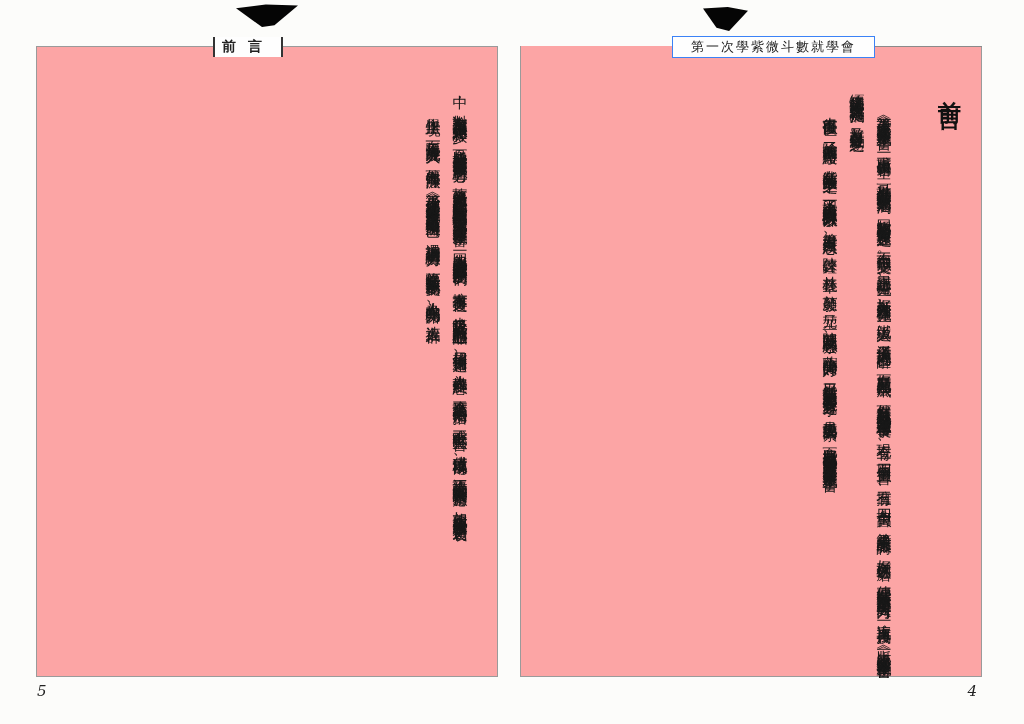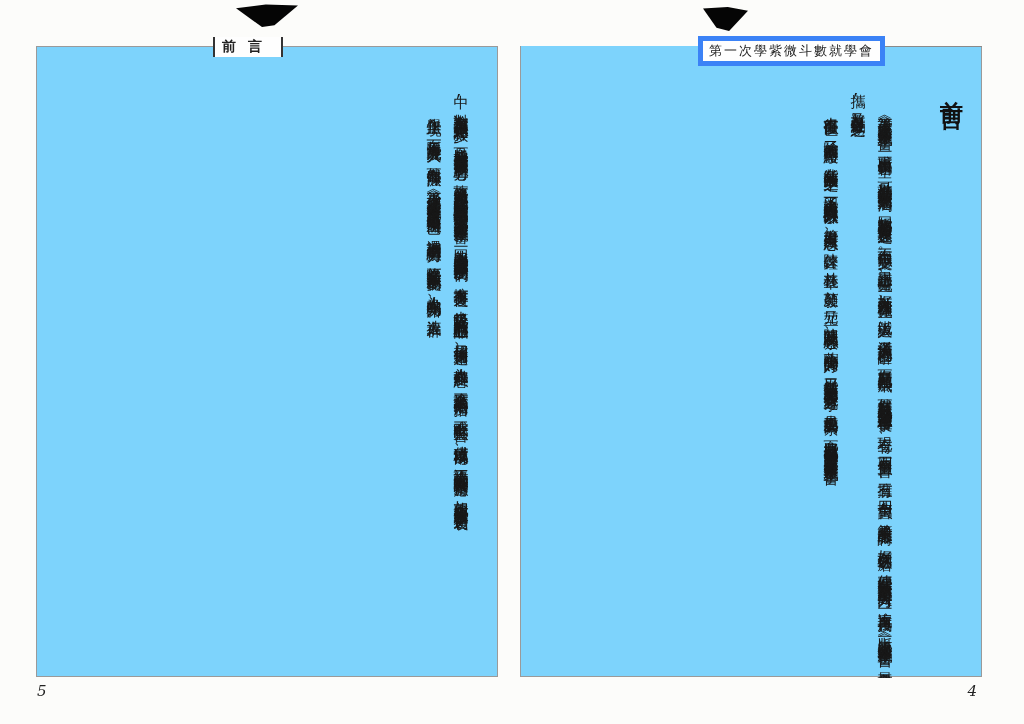--- a/index.html
+++ b/index.html
@@ -18,23 +18,22 @@
   .scan-mark.left  { left: 236px; top: 4px;  width: 62px; height: 23px;
                      clip-path: polygon(0 18%, 48% 2%, 100% 6%, 62% 92%, 42% 100%); }
   .scan-mark.right { left: 703px; top: 7px;  width: 45px; height: 24px;
                      clip-path: polygon(0 6%, 55% 0, 100% 16%, 58% 100%, 30% 86%); }
 
   
   .page {
     position: absolute;
     top: 46px;
     height: 631px;
-    background: #7dd3fc;
+    background: #fca5a5;
     border: 1px solid #9a9a9a;
-    font-family: Liberation Mono, monospace;
   }
   .page-left  { left: 36px;  width: 462px; }
   .page-right { left: 520px; width: 462px; border-top: none; }
 
   
   .top-rule {
     position: absolute; top: 0; right: -1px;
     width: 112px; height: 0;
     border-top: 1px solid #8a8a8a;
   }
@@ -51,23 +50,23 @@
     left: 176px;
     padding: 1px 7px;
     border-left: 2px solid #333;
     border-right: 2px solid #333;
     font-size: 14px;
     font-weight: 600;
     letter-spacing: 12px;
     text-indent: 0;
   }
   .page-right .running-head {
-    right: 96px;
-    padding: 1px 6px;
-    border: 5px solid #3b82f6;
+    right: 106px;
+    padding: 1px 18px;
+    border: 1px solid #3b82f6;
     letter-spacing: 2px;
   }
 
   
   .vtext {
     position: absolute;
     top: 36px;
     height: 596px;
     writing-mode: vertical-rl;
     text-orientation: upright;

